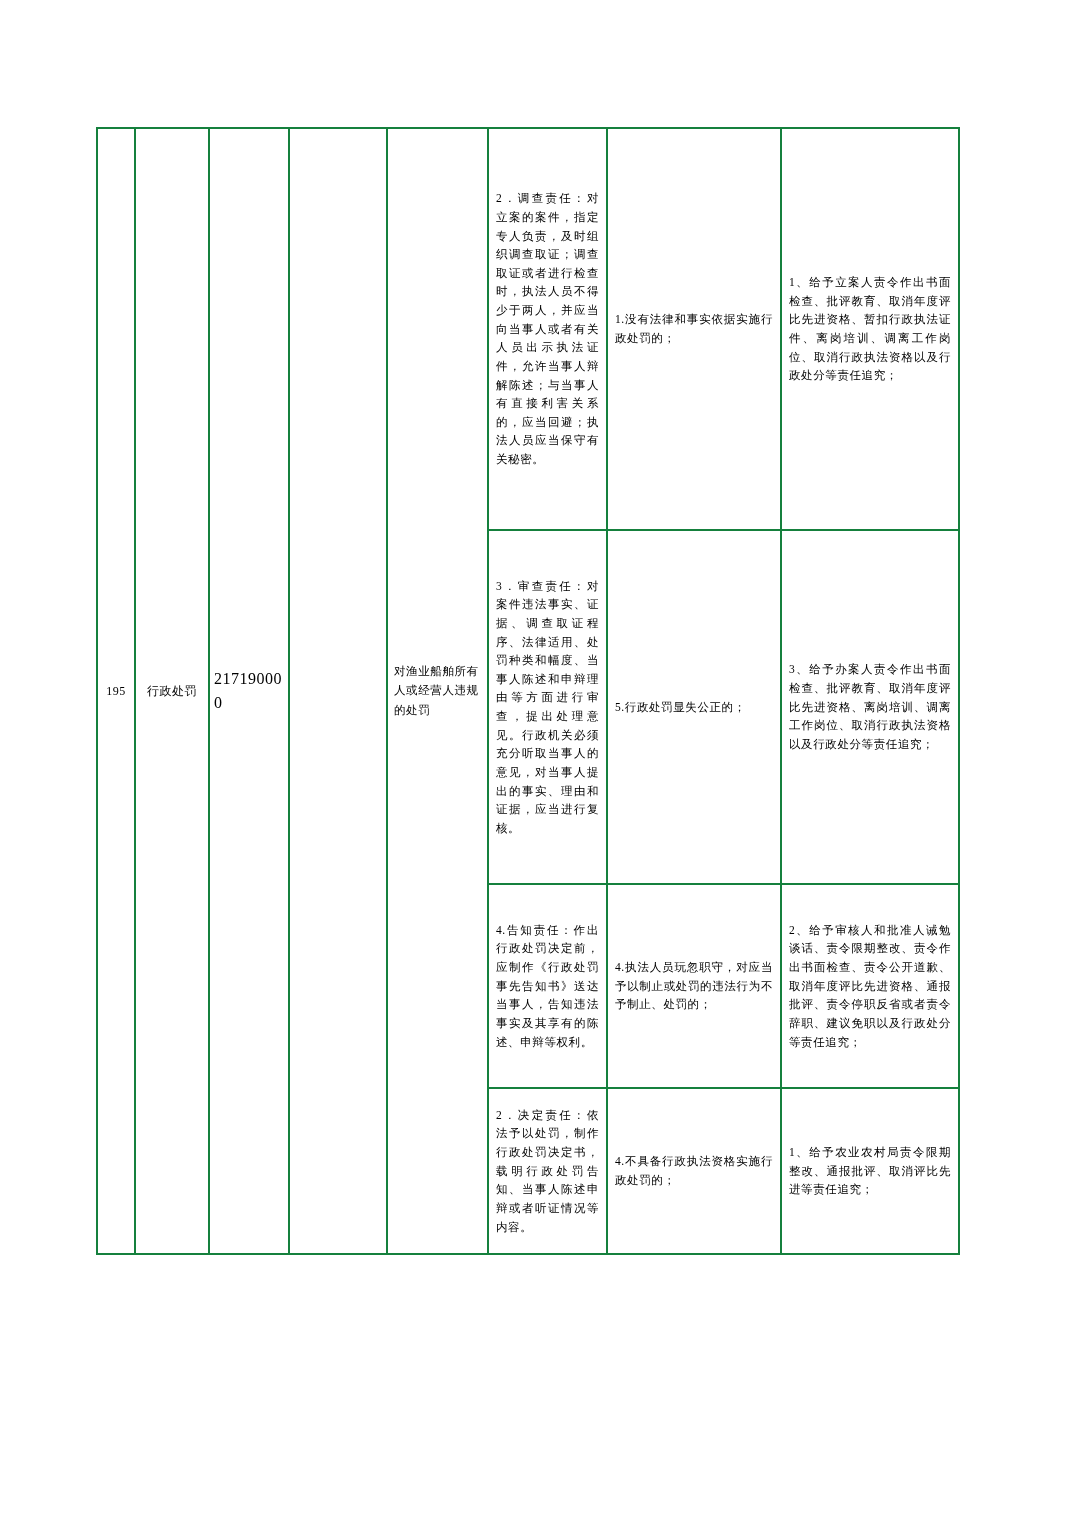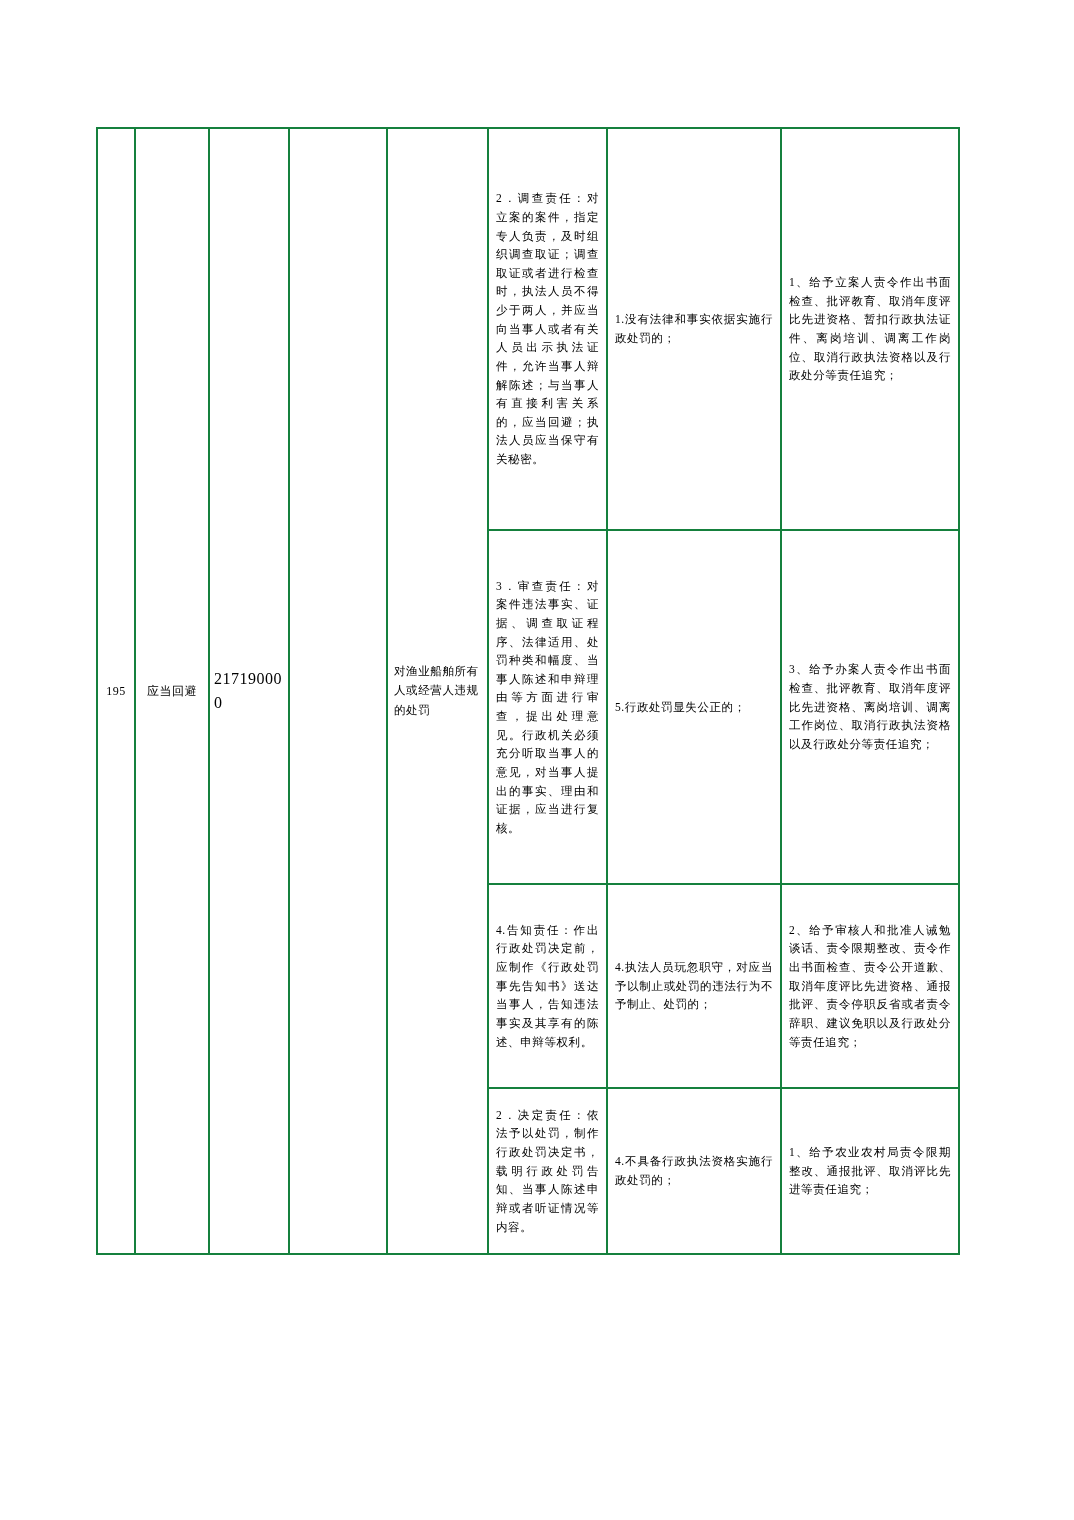--- a/index.html
+++ b/index.html
@@ -89,21 +89,21 @@
 <div class="page">
 
   <table class="doc-table">
     <tbody>
 
       <tr>
         <td class="c-seq vmid" rowspan="4">
           <div class="cell-inner cell-center">195</div>
         </td>
         <td class="c-type vmid" rowspan="4">
-          <div class="cell-inner cell-center">应当回避</div>
+          <div class="cell-inner cell-center">行政处罚</div>
         </td>
         <td class="c-code vmid" rowspan="4">
           <div class="cell-inner cell-left">217190000</div>
         </td>
         <td class="c-blank vmid" rowspan="4">
           <div class="cell-inner cell-center"></div>
         </td>
         <td class="c-matter vmid" rowspan="4">
           <div class="cell-matter">对渔业船舶所有人或经营人违规的处罚</div>
         </td>

